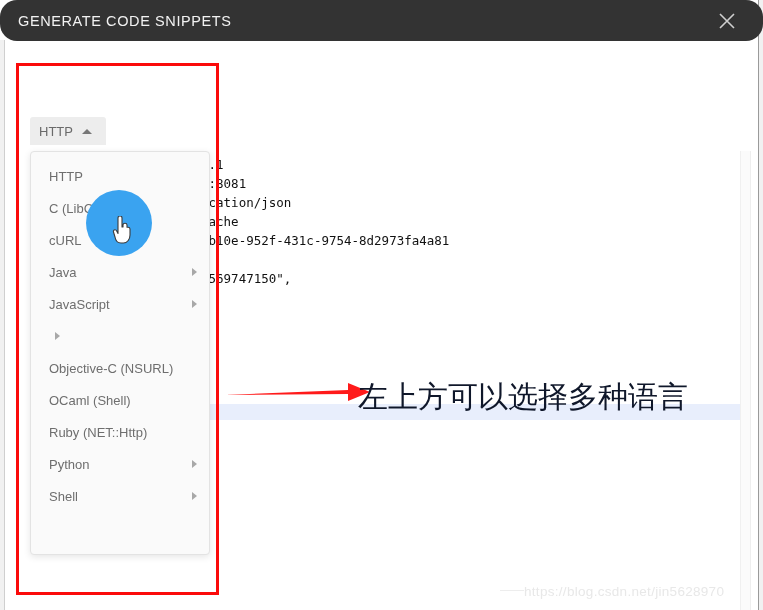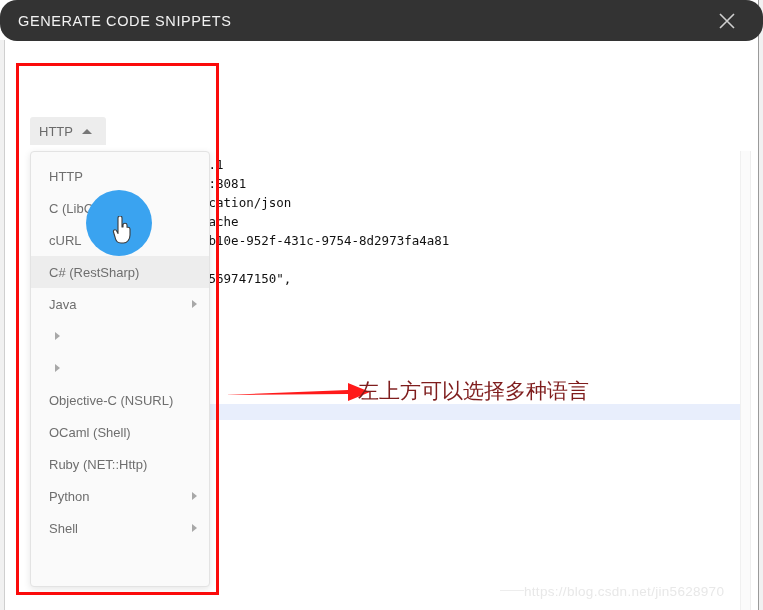--- a/index.html
+++ b/index.html
@@ -202,22 +202,22 @@
     position: absolute;
     left: 222px; top: 378px;
     width: 150px; height: 30px;
     pointer-events: none;
   }
 
   
   #annotation-text {
     position: absolute;
     left: 358px; top: 377px;
-    font-size: 21px;
-    color: #7f1d1d;
+    font-size: 30px;
+    color: #0f172a;
     font-family: Liberation Sans, sans-serif;
     white-space: nowrap;
     pointer-events: none;
   }
 
   
   #cursor-highlight {
     position: absolute;
     left: 86px; top: 190px;
     width: 66px; height: 66px;
@@ -292,28 +292,26 @@
     <div id="lang-dropdown">
         <div class="lang-item">
           <span class="lang-item-label">HTTP</span>
         </div>
         <div class="lang-item">
           <span class="lang-item-label">C (LibCurl)</span>
         </div>
         <div class="lang-item">
           <span class="lang-item-label">cURL</span>
         </div>
-        <div class="lang-item selected">
-          <span class="lang-item-label">C# (RestSharp)</span>
-        </div>
         <div class="lang-item">
           <span class="lang-item-label">Java</span>
           <span class="submenu-caret"></span>
         </div>
         <div class="lang-item">
+          <span class="lang-item-label">JavaScript</span>
           <span class="submenu-caret"></span>
         </div>
         <div class="lang-item">
           <span class="submenu-caret"></span>
         </div>
         <div class="lang-item">
           <span class="lang-item-label">Objective-C (NSURL)</span>
         </div>
         <div class="lang-item">
           <span class="lang-item-label">OCaml (Shell)</span>

